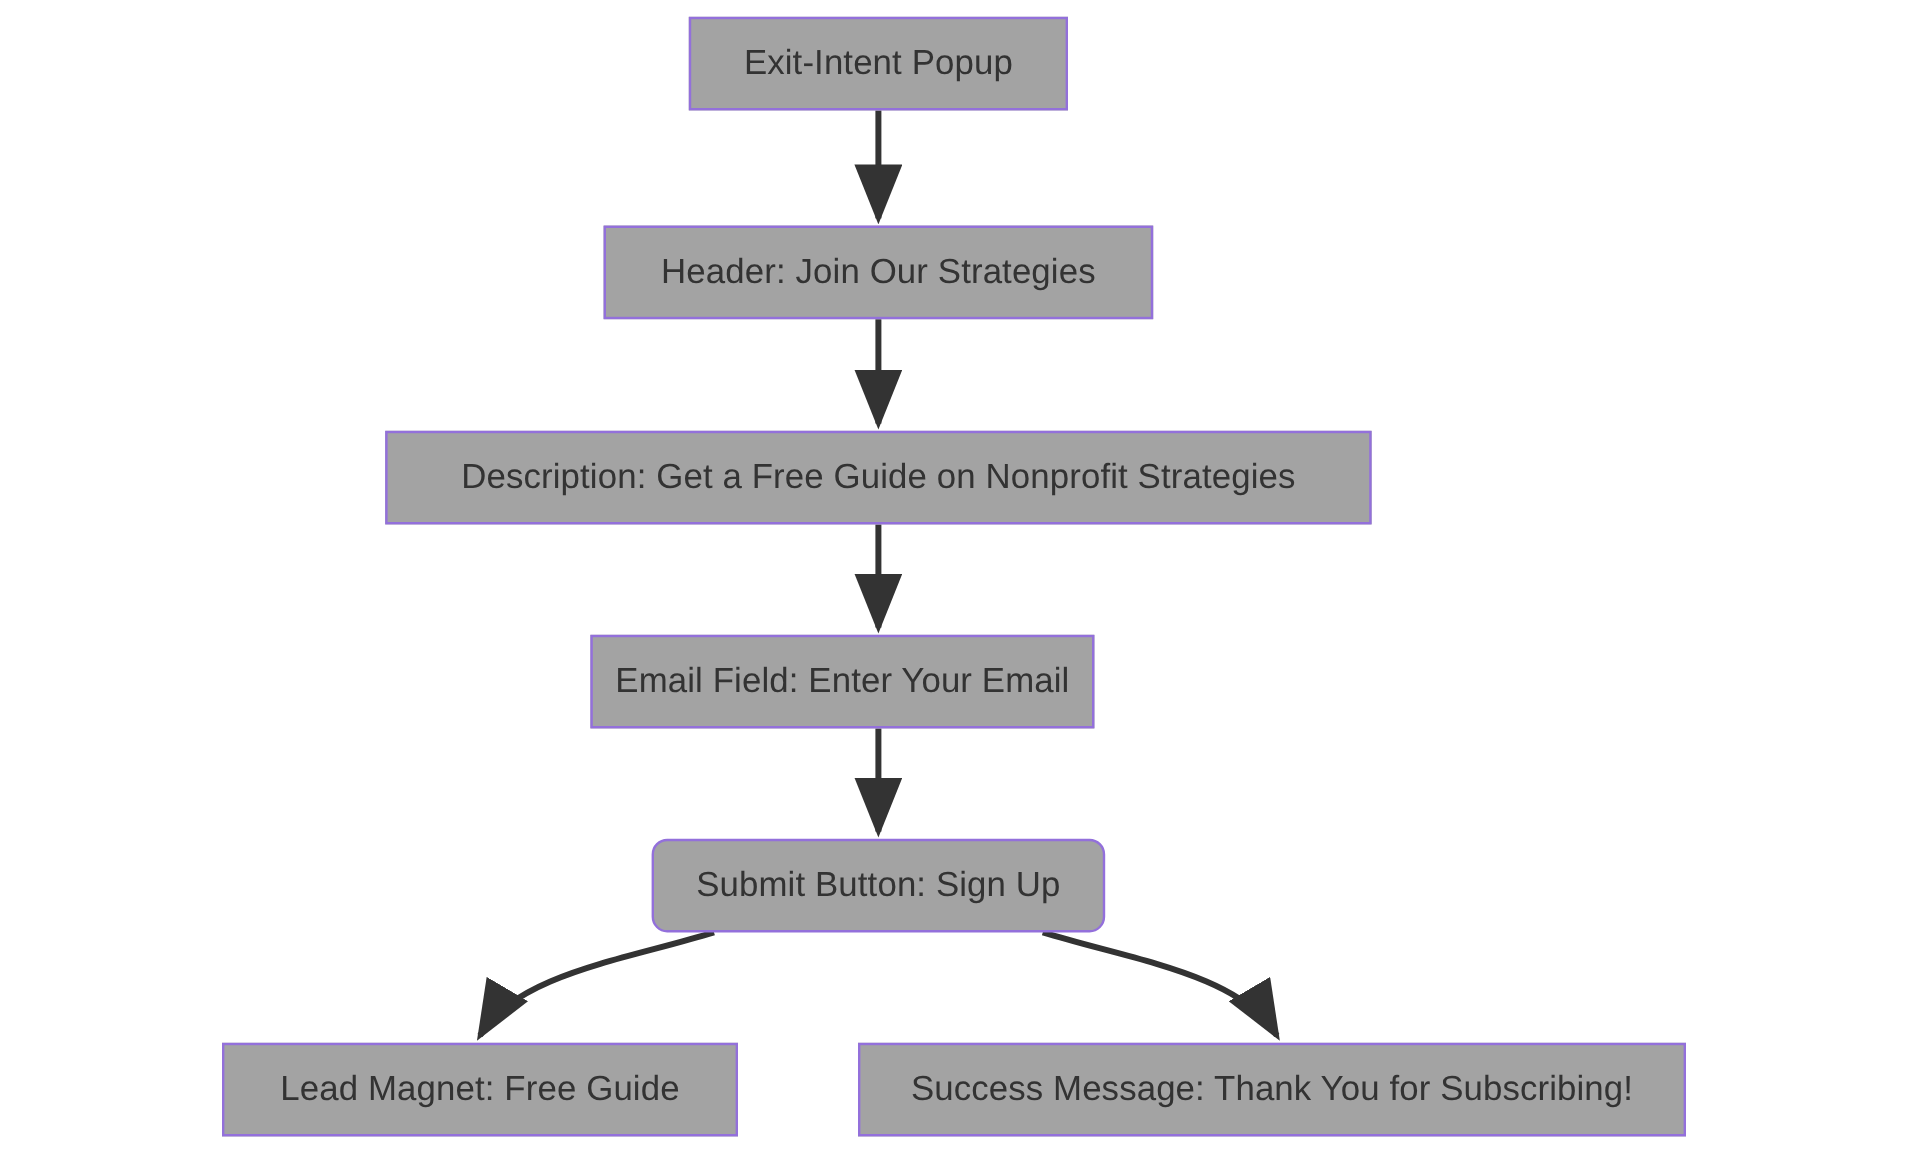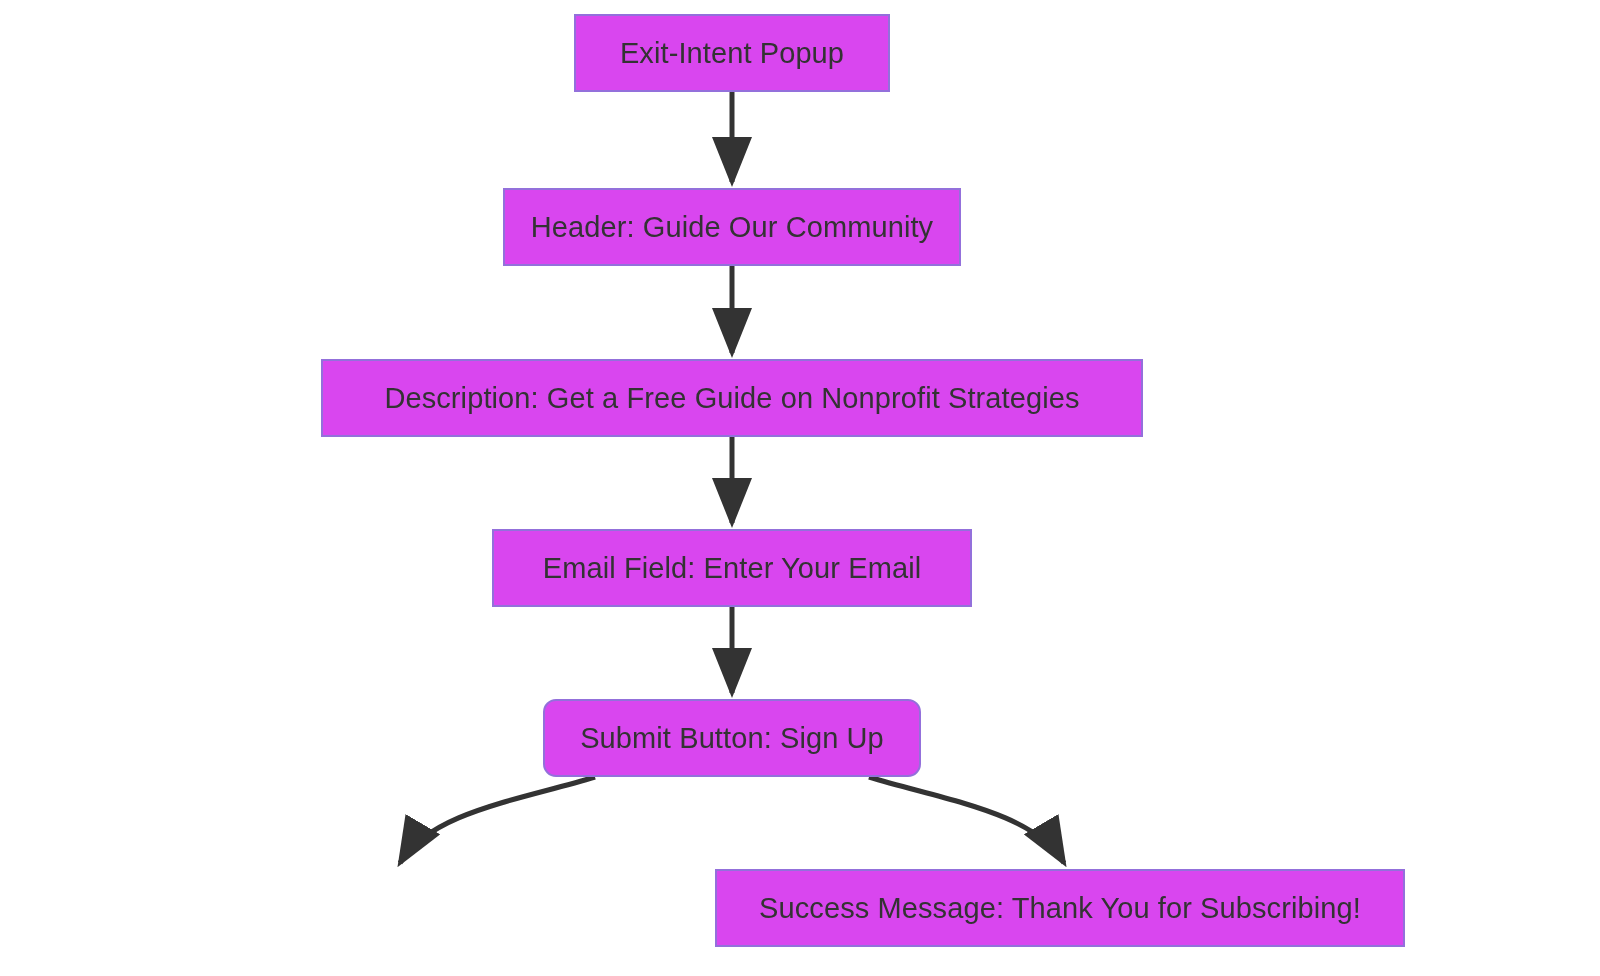--- a/index.html
+++ b/index.html
@@ -22,40 +22,40 @@
   #edge-layer {
     position: absolute;
     inset: 0;
     width: 1600px;
     height: 976px;
     pointer-events: none;
   }
   .node {
     position: absolute;
     box-sizing: border-box;
-    background: #d946ef;
+    background: #a3a3a3;
     border: 2px solid #9370DB;
     display: flex;
     align-items: center;
     justify-content: center;
     color: #333333;
     letter-spacing: 0.1px;
     white-space: nowrap;
   }
   .node-label {
     display: block;
     line-height: 1.2;
     padding: 0 8px;
   }
 
   
   #node-exit-intent-popup   { left: 574px;  top: 14px;  width: 316px;  height: 78px;  font-size: 29px; }
   #node-header              { left: 503px;  top: 188px; width: 458px;  height: 78px;  font-size: 29px; }
   #node-description         { left: 321px;  top: 359px; width: 822px;  height: 78px;  font-size: 29px; }
-  #node-email-field         { left: 492px;  top: 529px; width: 480px;  height: 78px;  font-size: 29px; }
+  #node-email-field         { left: 492px;  top: 529px; width: 420px;  height: 78px;  font-size: 29px; }
   #node-submit-button       { left: 543px;  top: 699px; width: 378px;  height: 78px;  font-size: 29px; border-radius: 13px; }
   #node-lead-magnet         { left: 185px;  top: 869px; width: 430px;  height: 78px;  font-size: 29px; }
   #node-success-message     { left: 715px;  top: 869px; width: 690px;  height: 78px;  font-size: 29px; align-items: center; }
 </style>
 </head>
 <body>
 
 <div id="diagram-root">
 
   <svg id="edge-layer" viewBox="0 0 1600 976" width="1600" height="976" xmlns="http://www.w3.org/2000/svg">
@@ -76,33 +76,36 @@
     <path d="M595,777 C520,800 430,812 400,863" fill="none" stroke="#333333" stroke-width="5" marker-end="url(#arrowhead)"></path>
 
     <path d="M869,777 C944,800 1034,812 1064,863" fill="none" stroke="#333333" stroke-width="5" marker-end="url(#arrowhead)"></path>
   </svg>
 
   <div class="node" id="node-exit-intent-popup">
     <span class="node-label">Exit-Intent Popup</span>
   </div>
 
   <div class="node" id="node-header">
-    <span class="node-label">Header: Guide Our Community</span>
+    <span class="node-label">Header: Join Our Strategies</span>
   </div>
 
   <div class="node" id="node-description">
     <span class="node-label">Description: Get a Free Guide on Nonprofit Strategies</span>
   </div>
 
   <div class="node" id="node-email-field">
     <span class="node-label">Email Field: Enter Your Email</span>
   </div>
 
   <div class="node" id="node-submit-button">
     <span class="node-label">Submit Button: Sign Up</span>
   </div>
 
+  <div class="node" id="node-lead-magnet">
+    <span class="node-label">Lead Magnet: Free Guide</span>
+  </div>
 
   <div class="node" id="node-success-message">
     <span class="node-label">Success Message: Thank You for Subscribing!</span>
   </div>
 
 </div>
 
 </body></html>

